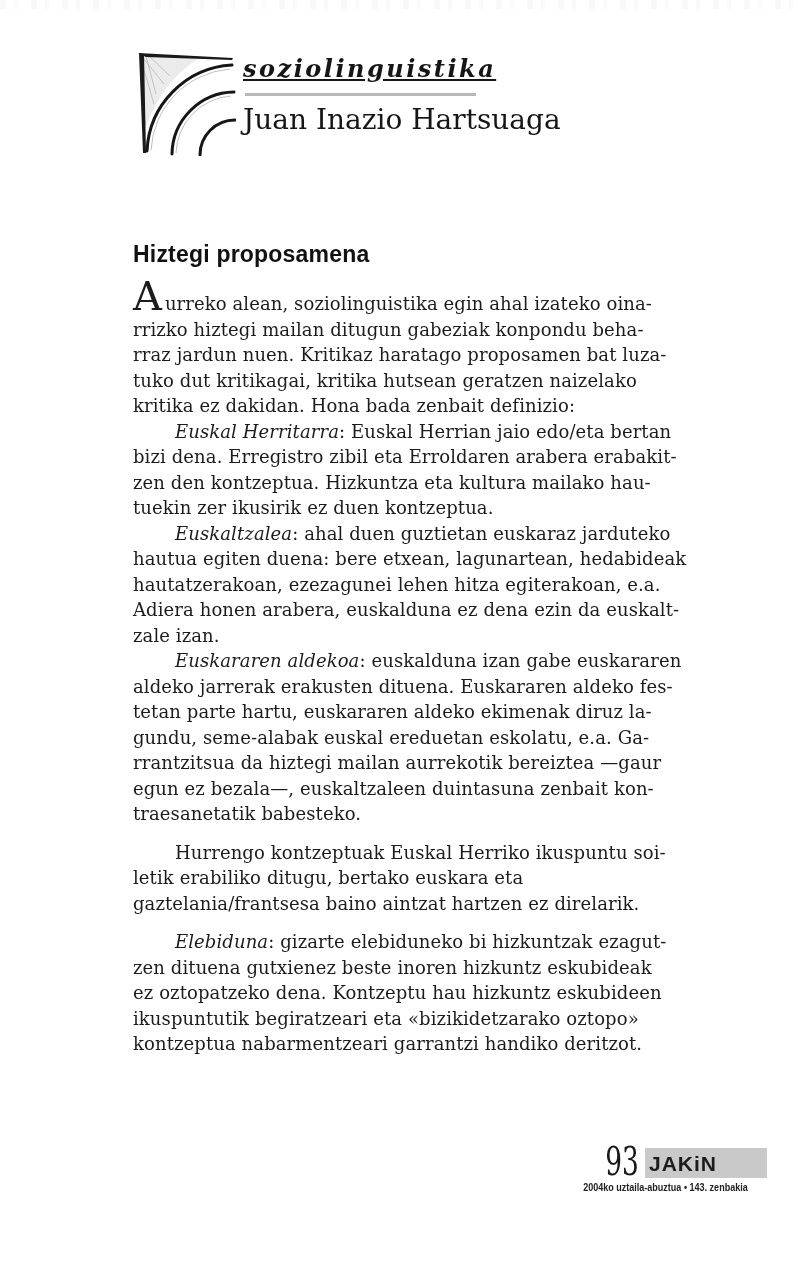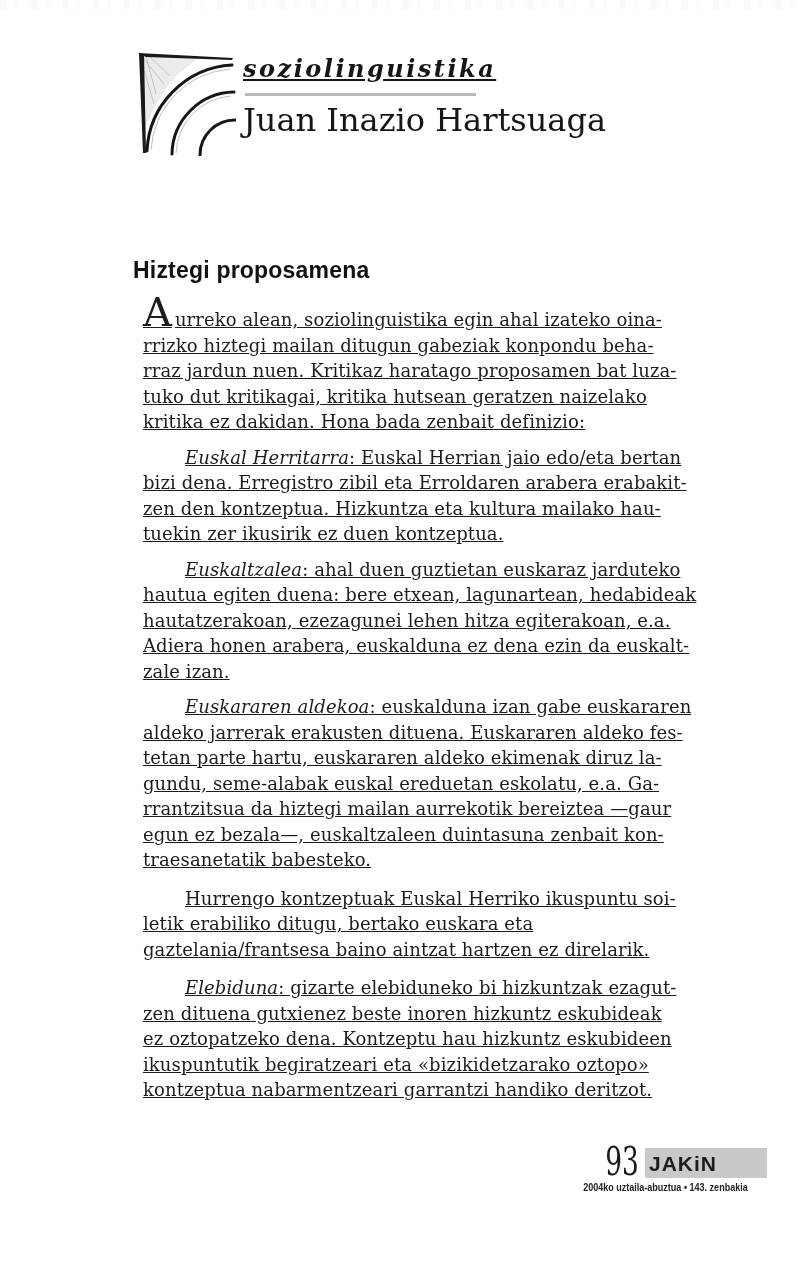--- a/index.html
+++ b/index.html
@@ -54,49 +54,48 @@
     text-decoration: underline;
   }
   .mast-rule {
     width: 231px;
     height: 3px;
     background: #b9b9b9;
     margin: 9px 0 7px 2px;
   }
   .author {
     font-family: "DejaVu Serif", serif;
-    font-size: 32px;
+    font-size: 28px;
     line-height: 34px;
     color: #161616;
     white-space: nowrap;
   }
   
   .article {
     position: absolute;
     left: 133px;
-    top: 256px;
+    top: 240px;
     width: 545px;
   }
   .article h1 {
     margin: 0 0 16px 0;
     font-family: "Liberation Sans", "DejaVu Sans", sans-serif;
     font-weight: 700;
     font-size: 23px;
     line-height: 28px;
     letter-spacing: 0.2px;
     color: #111111;
   }
   .article p {
-    margin: 10px;
+    margin: 0;
     font-size: 18px;
     line-height: 25.5px;
     white-space: pre;
     color: #1c1c1c;
     letter-spacing: 0.1px;
-    text-decoration: underline;
   }
   .article p.indent {
     text-indent: 42px;
   }
   .article p.spaced {
     margin-top: 13px;
   }
   .dropcap {
     font-size: 40px;
     line-height: 25.5px;

